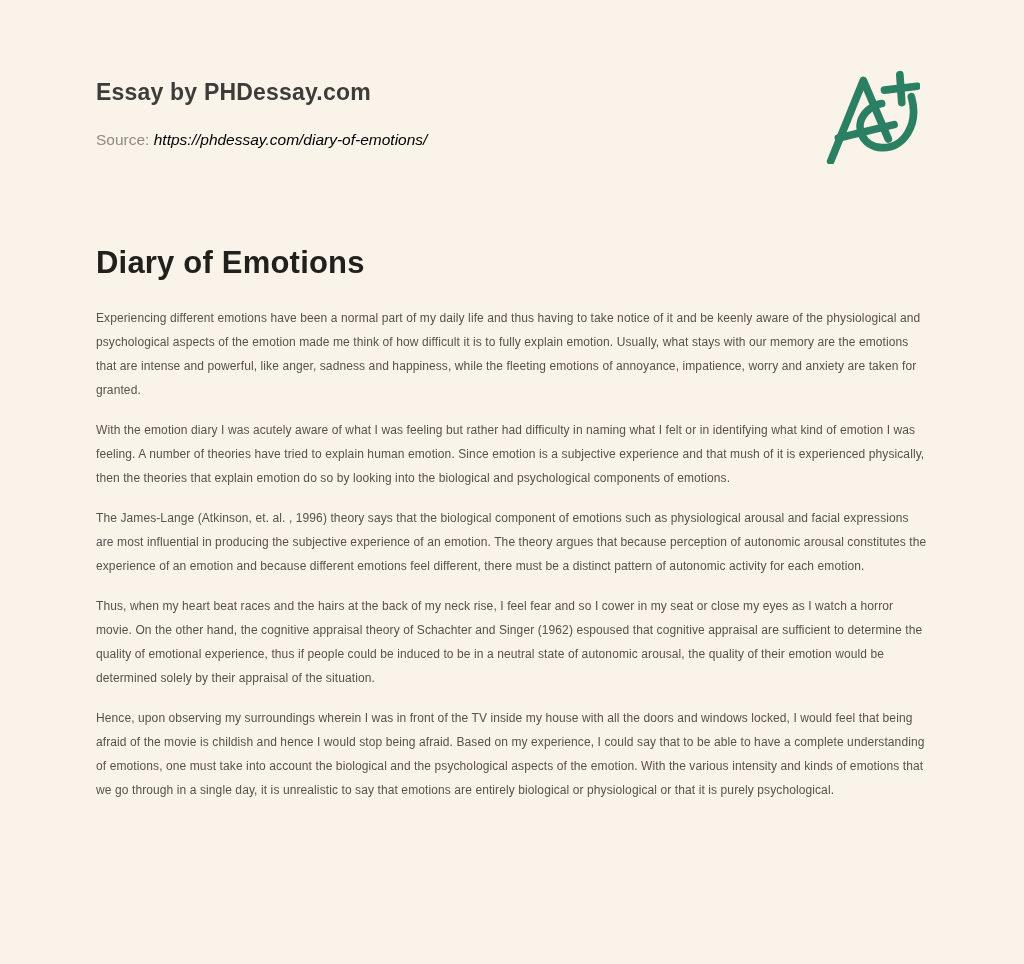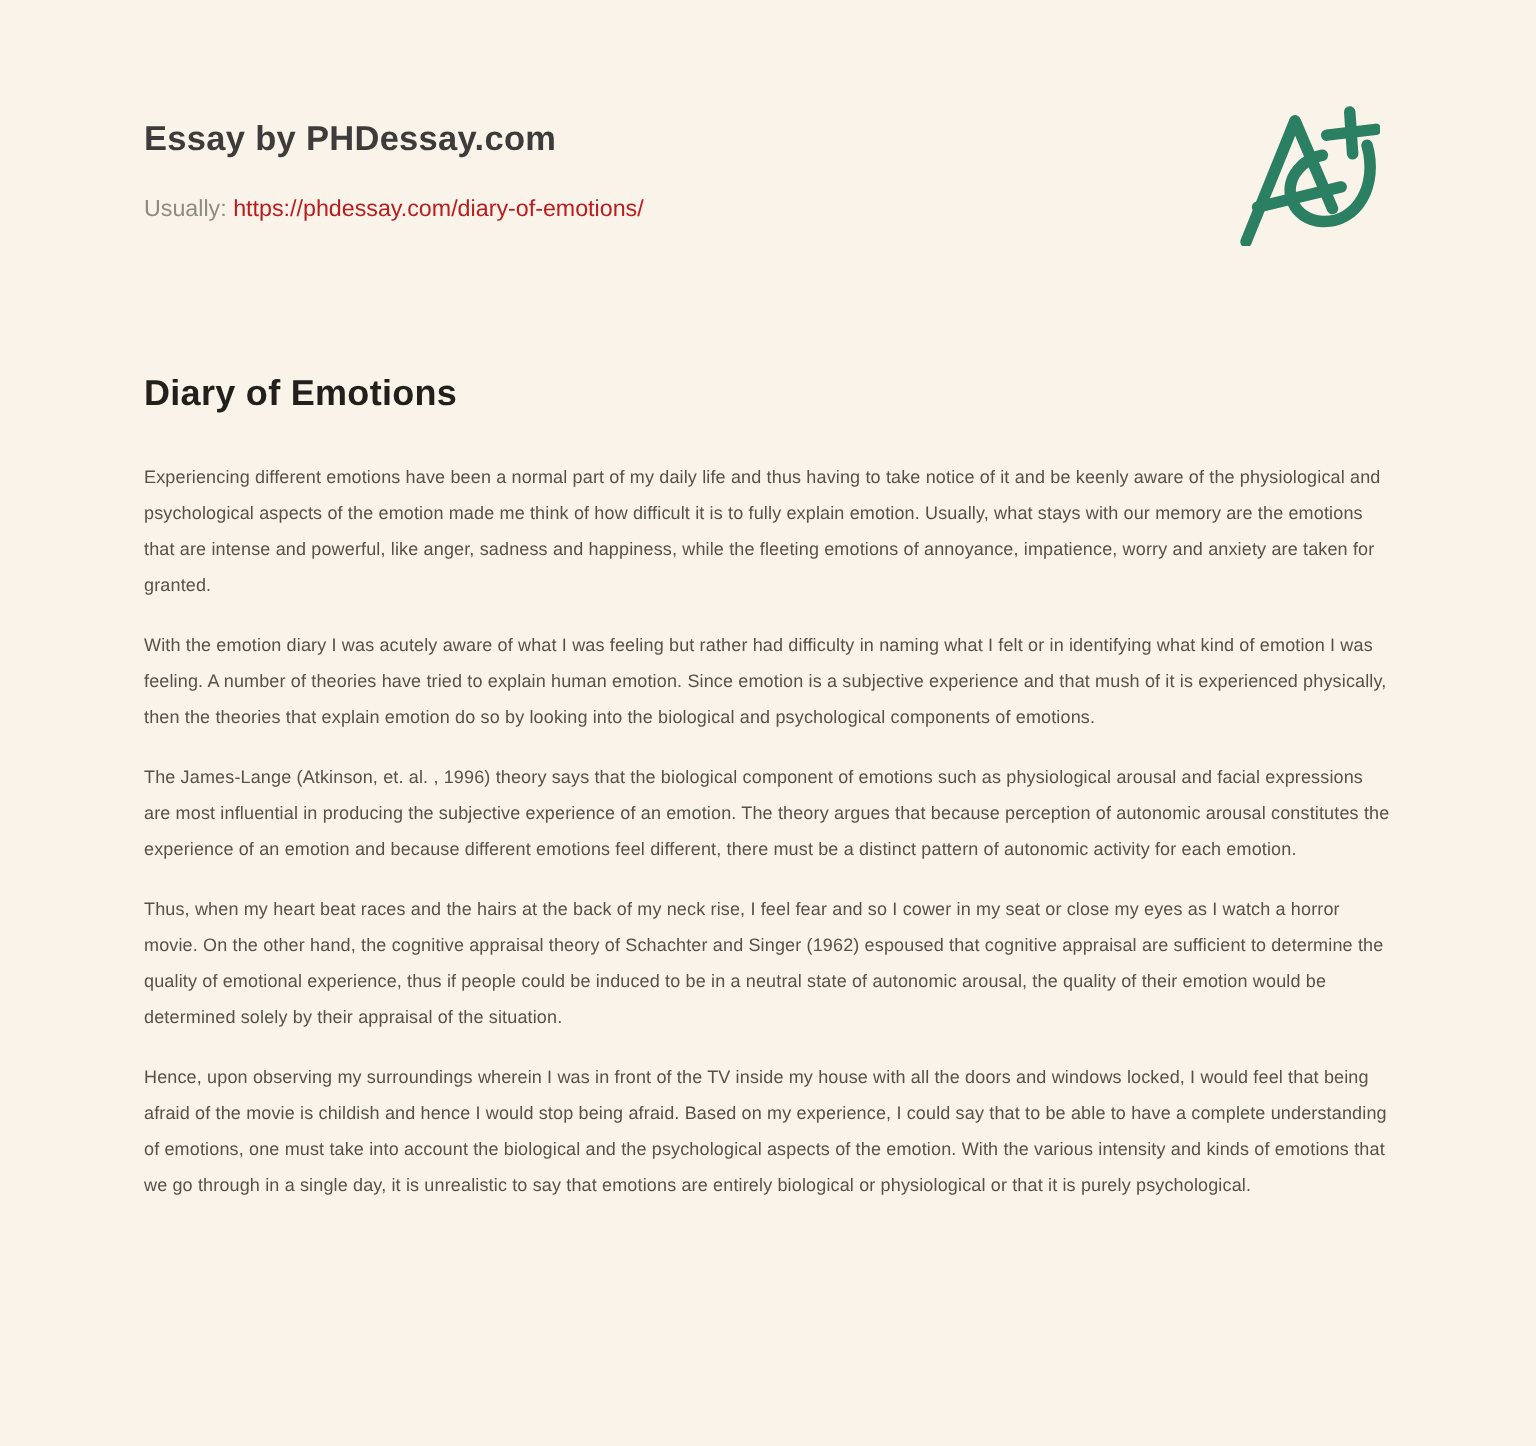--- a/index.html
+++ b/index.html
@@ -28,33 +28,34 @@
     letter-spacing: 0.2px;
     line-height: 28px;
   }
   .source-line {
     margin-top: 24px;
     font-size: 15.5px;
     color: #8e8b84;
     line-height: 20px;
   }
   .source-line a {
-    color: #b91c1c;
+    color: #000000;
     text-decoration: none;
+    font-style: italic;
   }
   .logo {
     width: 96px;
     height: 96px;
     margin-top: -10px;
     margin-right: 8px;
     flex: 0 0 auto;
   }
   .article-title {
     margin-top: 80px;
-    font-size: 24px;
+    font-size: 31px;
     font-weight: 700;
     color: #21201c;
     line-height: 38px;
     letter-spacing: 0.2px;
   }
   .article-body {
     margin-top: 24px;
   }
   .article-body p {
     font-size: 12px;
@@ -66,21 +67,21 @@
 </style>
 </head>
 <body>
 
 <div class="page">
 
   <div class="header-row">
     <div>
       <div class="header-title">Essay by PHDessay.com</div>
       <div class="source-line">
-        <span>Usually:</span>
+        <span>Source:</span>
         <a href="#">https://phdessay.com/diary-of-emotions/</a>
       </div>
     </div>
 
     <div class="logo">
       <svg viewBox="0 0 100 100" width="96" height="96" fill="none" stroke="#2b7f63" stroke-width="8" stroke-linecap="round" stroke-linejoin="round">
 
         <path d="M7,97 L41,13 L67,74"></path>
         <path d="M15,73 L73,59"></path>
 

